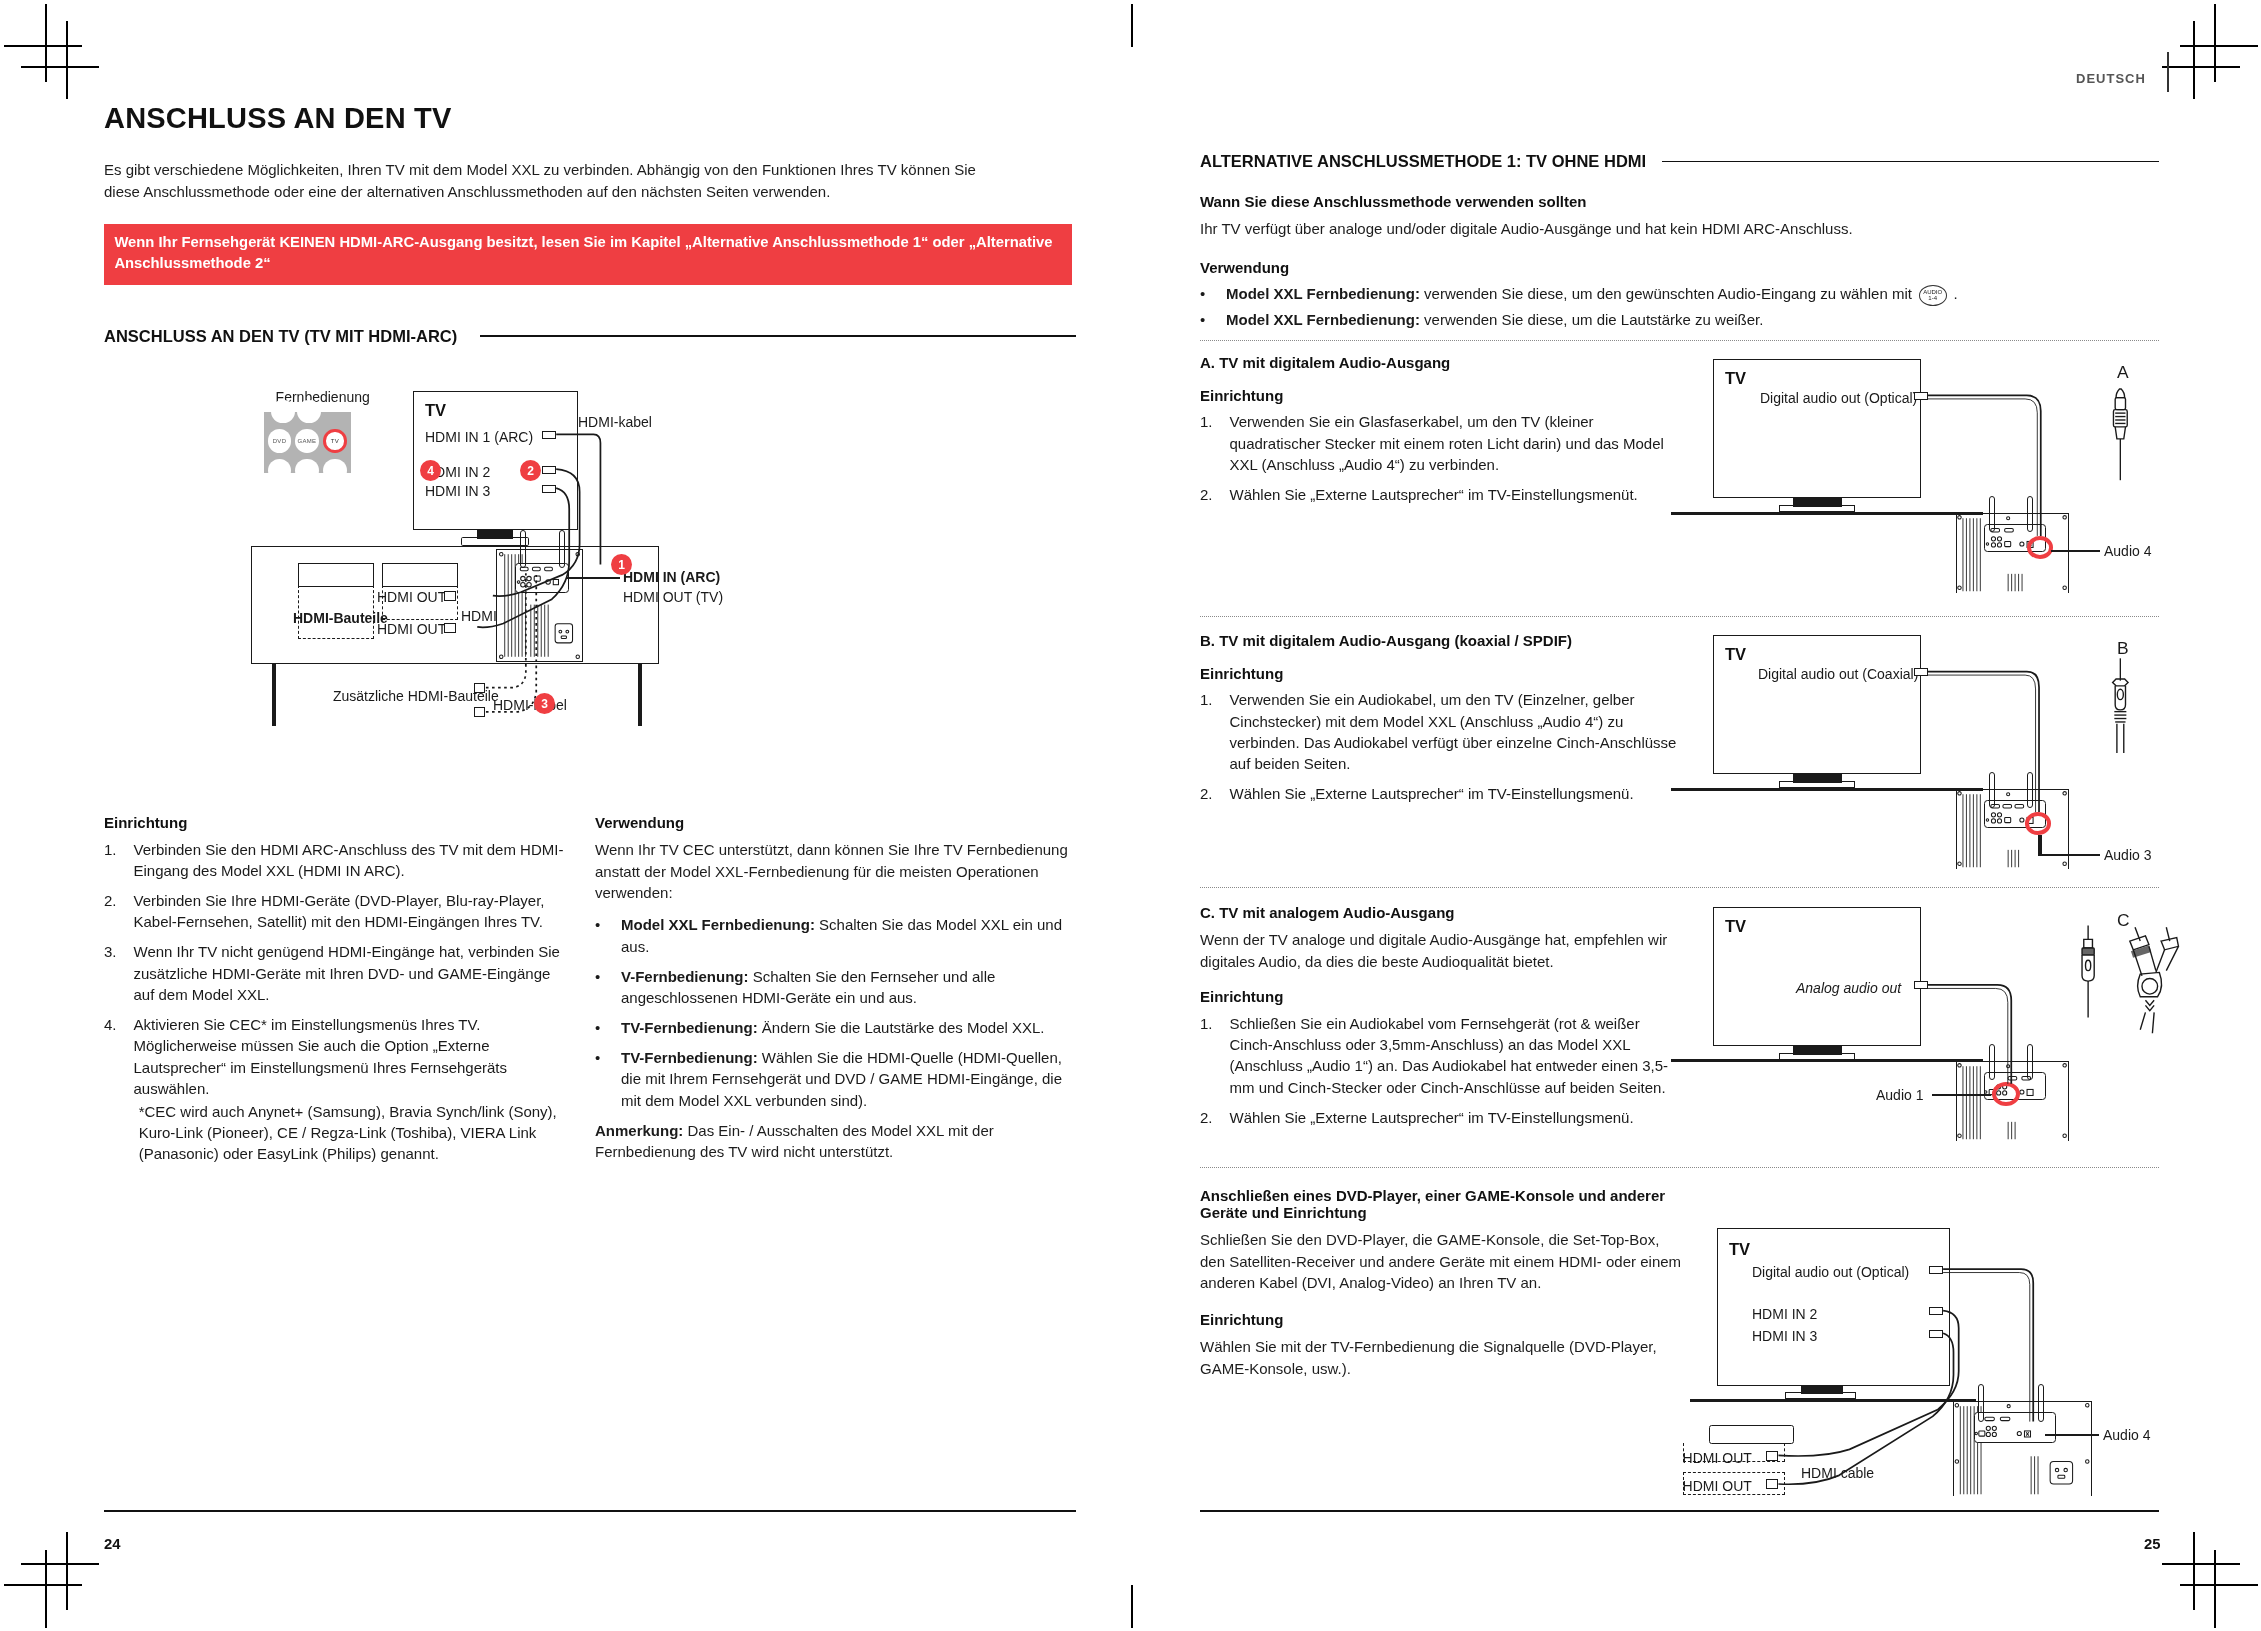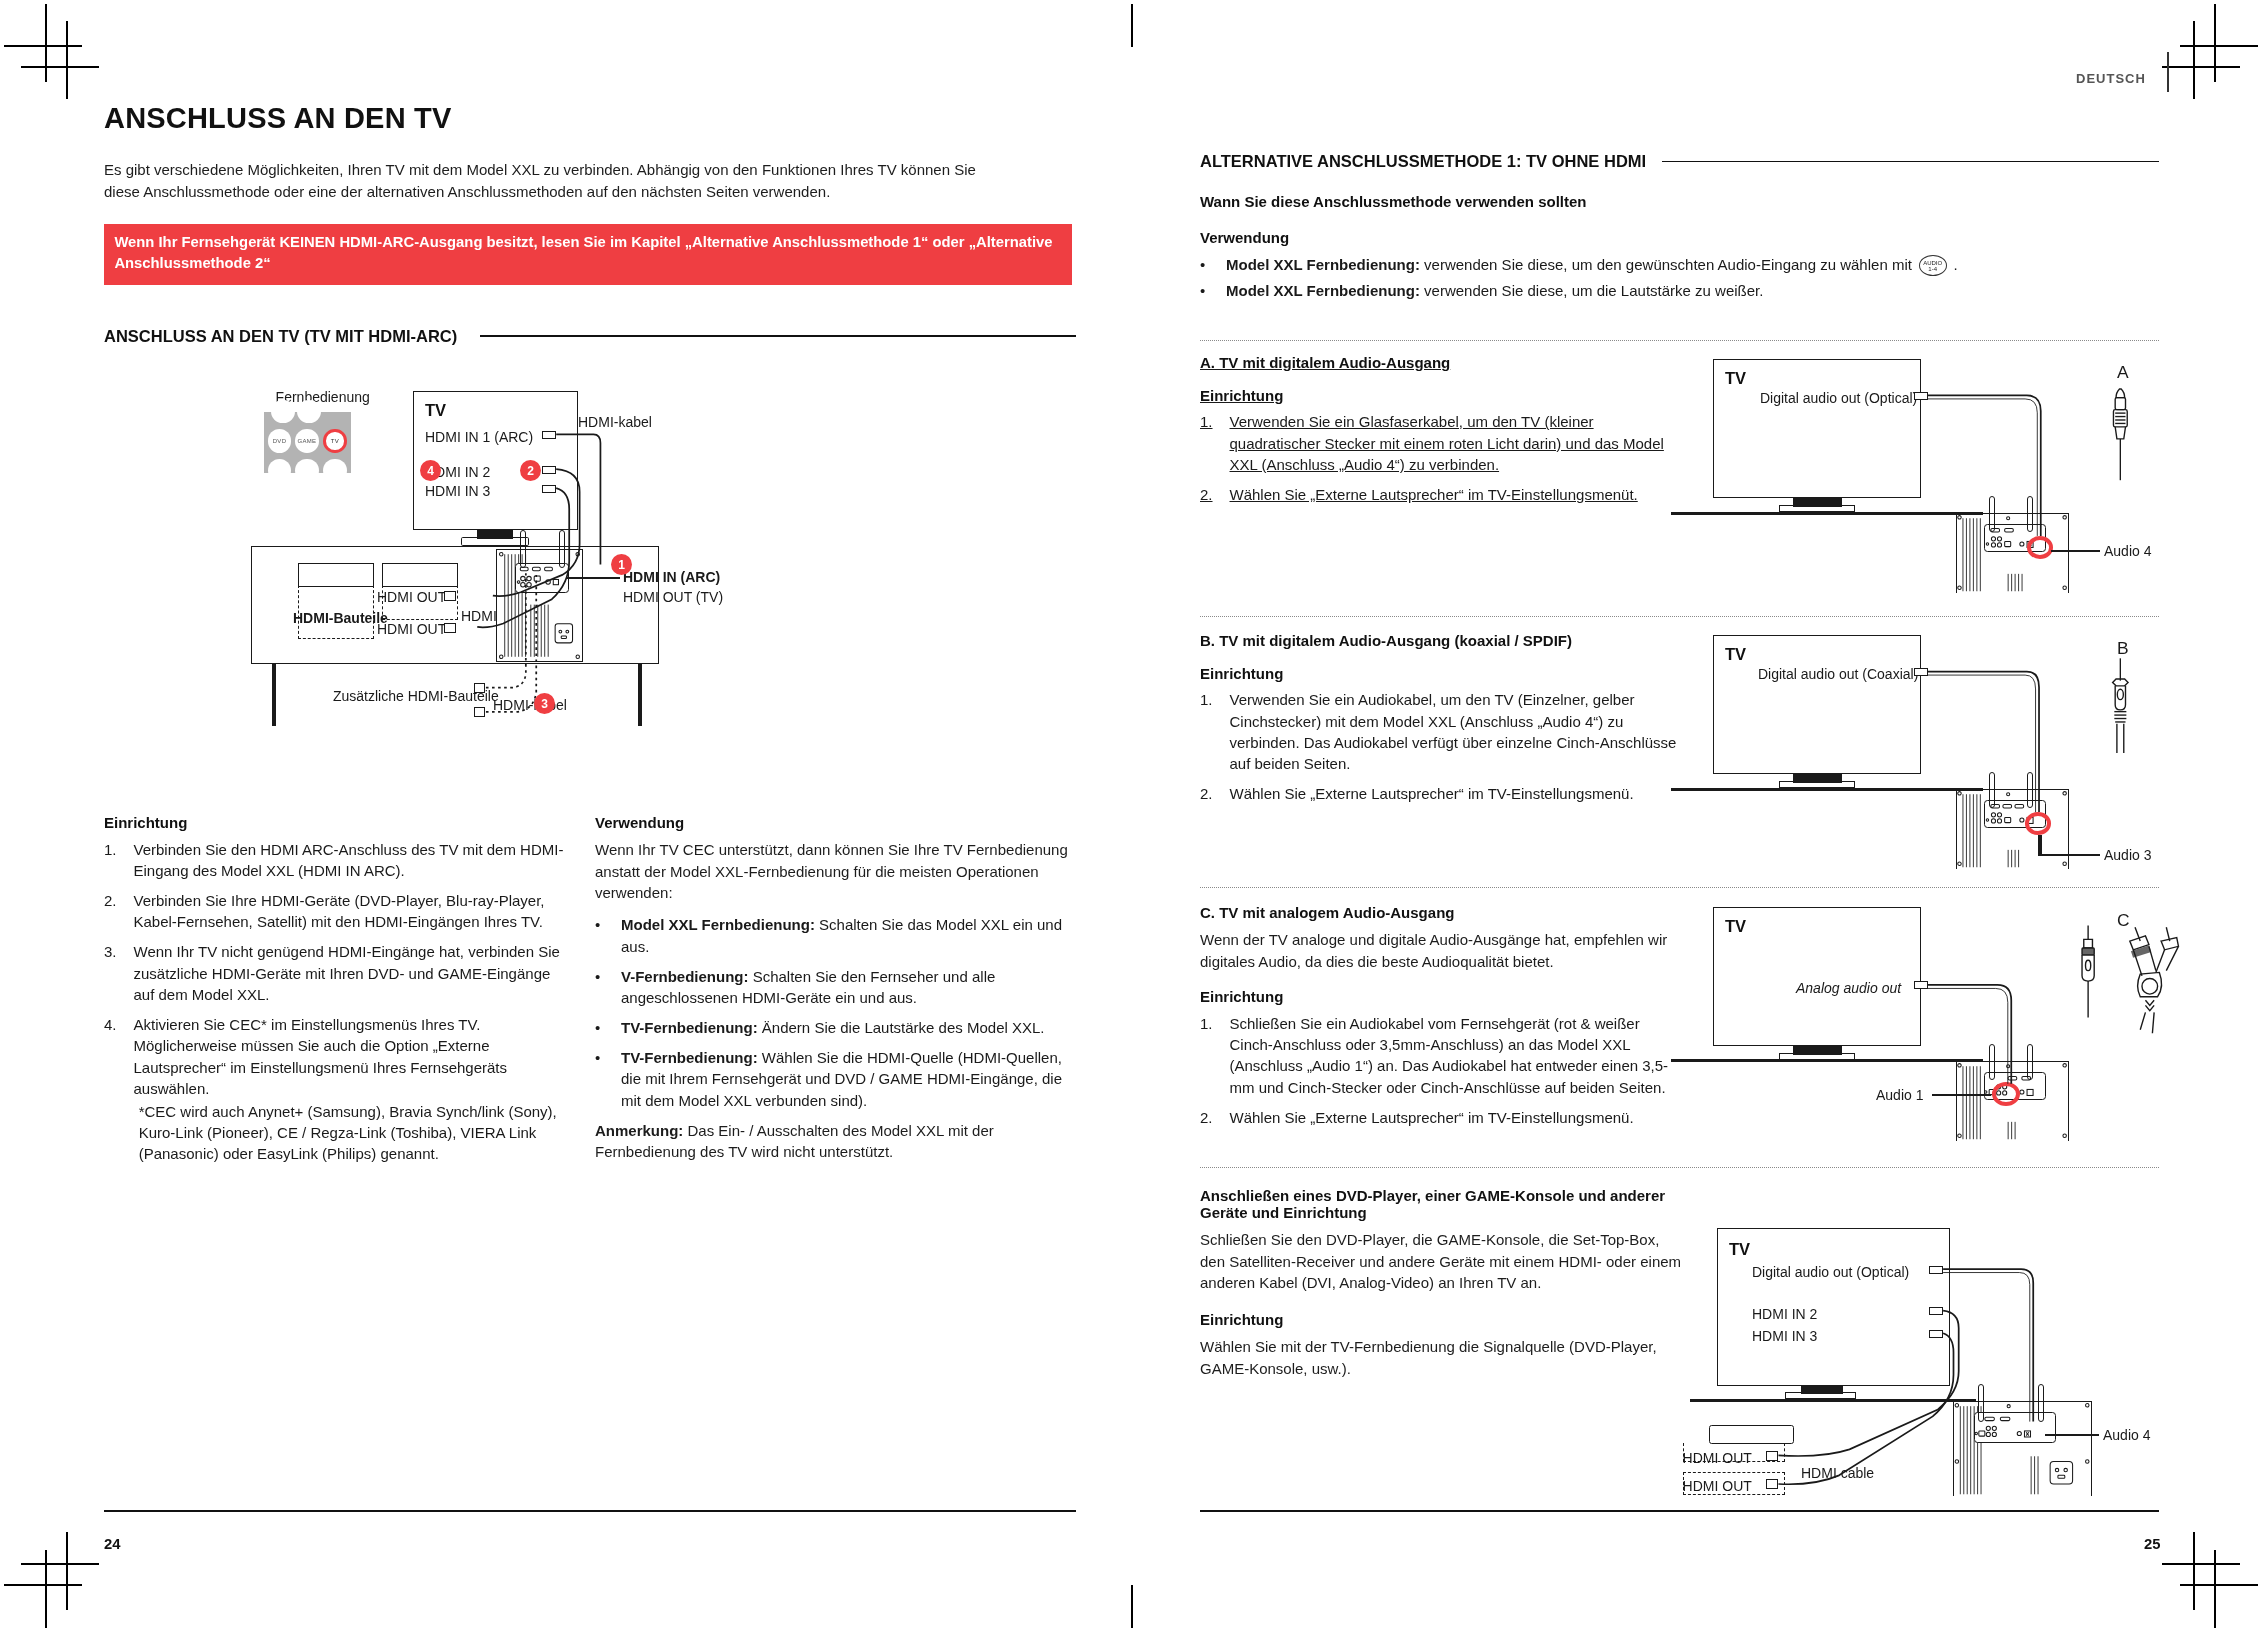--- a/index.html
+++ b/index.html
@@ -422,39 +422,40 @@
 
   <div class="abs" style="left:1200px;top:152px;width:959px;">
     <div class="h2-rule">
       <span class="h2">ALTERNATIVE ANSCHLUSSMETHODE 1: TV OHNE HDMI</span>
       <span class="rule"></span>
     </div>
   </div>
 
   <div class="abs" style="left:1200px;top:193px;width:959px;">
     <div class="h3">Wann Sie diese Anschlussmethode verwenden sollten</div>
+    <div class="body">Ihr TV verfügt über analoge und/oder digitale Audio-Ausgänge und hat kein HDMI ARC-Anschluss.</div>
     <div class="h3" style="margin-top:19px;">Verwendung</div>
     <ul class="bul" style="margin-top:5.2px;">
       <li style="margin-bottom:3.5px;">
         <span class="dot">•</span>
         <span><span class="bold">Model XXL Fernbedienung:</span><span> verwenden Sie diese, um den gewünschten Audio-Eingang zu wählen mit </span><span class="audiobtn">
               <span>AUDIO</span>
               <span>1-4</span>
             </span><span> .</span></span>
       </li>
       <li>
         <span class="dot">•</span>
         <span><span class="bold">Model XXL Fernbedienung:</span><span> verwenden Sie diese, um die Lautstärke zu weißer.</span></span>
       </li>
     </ul>
   </div>
 
   <div class="abs dotline" style="left:1200px;top:340px;width:959px;"></div>
 
-  <div class="abs" style="left:1200px;top:354px;width:486px;text-decoration:underline;">
+  <div class="abs" style="left:1200px;top:354px;width:486px;">
     <div class="h3">A. TV mit digitalem Audio-Ausgang</div>
     <div class="h3" style="margin-top:15.6px;">Einrichtung</div>
     <ol class="num">
       <li>
         <span class="idx">1.</span>
         <span>Verwenden Sie ein Glasfaserkabel, um den TV (kleiner quadratischer Stecker mit einem roten Licht darin) und das Model XXL (Anschluss „Audio 4“) zu verbinden.</span>
       </li>
       <li>
         <span class="idx">2.</span>
         <span>Wählen Sie „Externe Lautsprecher“ im TV-Einstellungsmenüt.</span>

